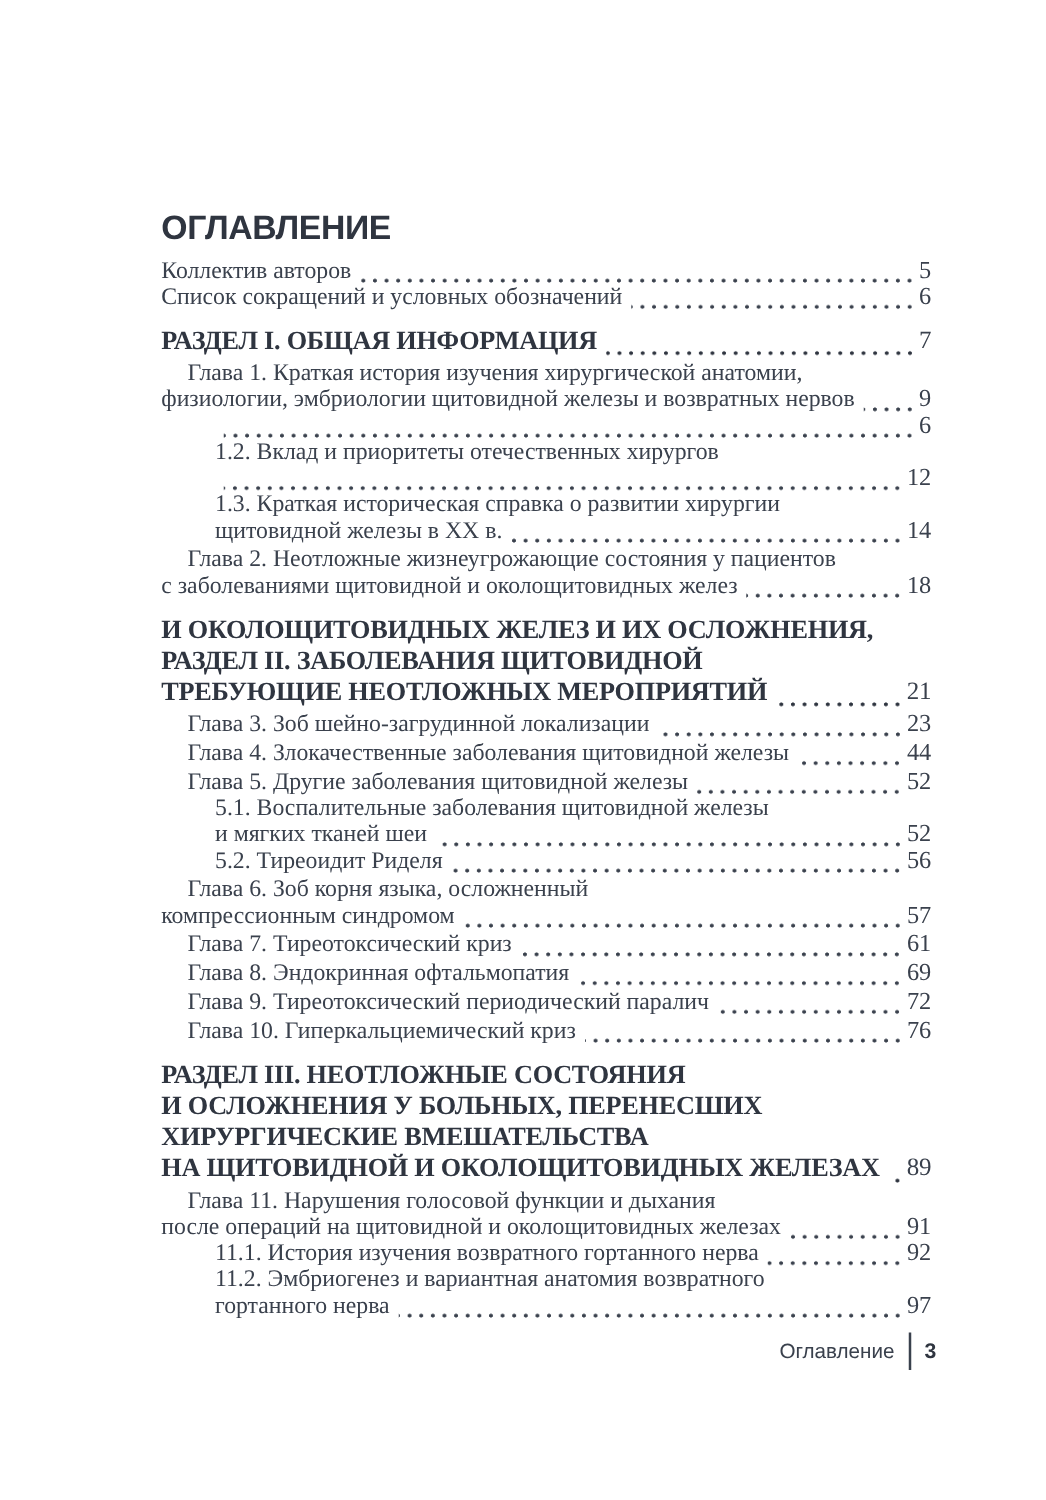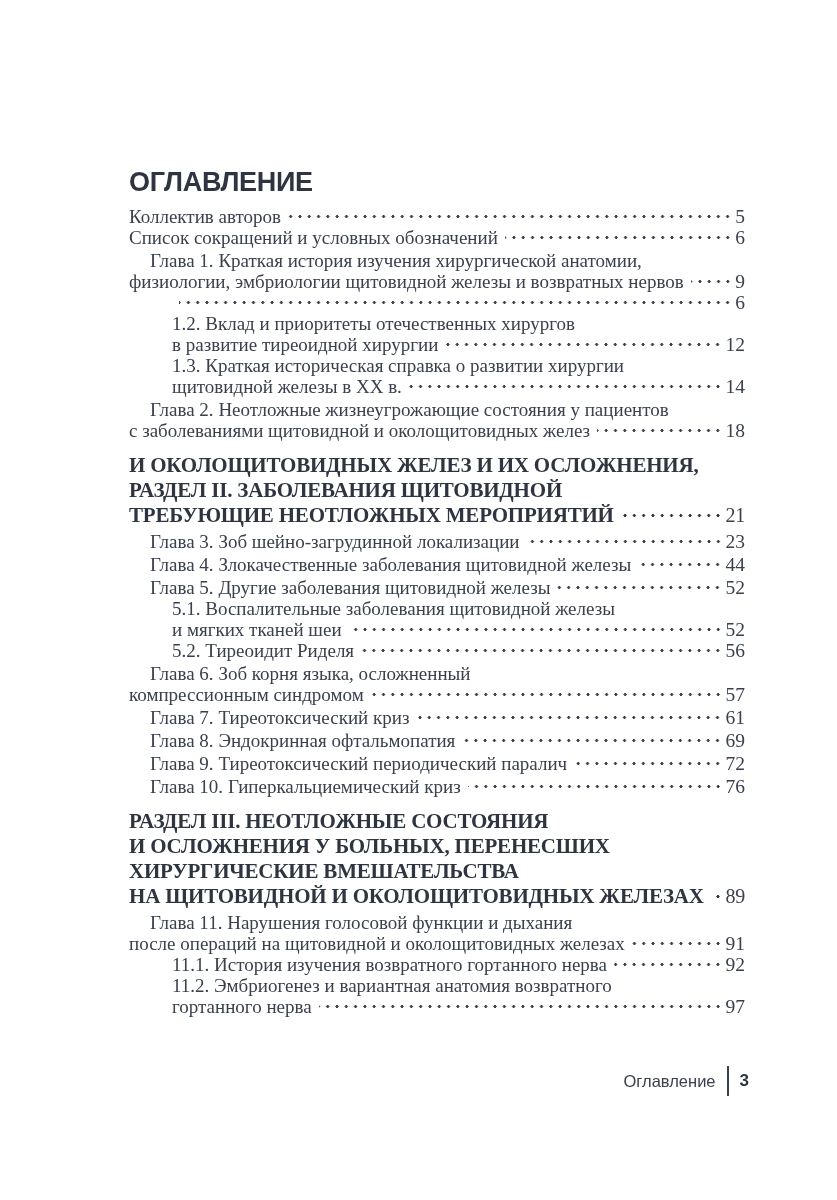--- a/index.html
+++ b/index.html
@@ -31,21 +31,21 @@
   .entry .line{font-size:19px;line-height:21px;}
   .entry.section{margin-top:12px;margin-bottom:3px;}
   .entry.section .line{
     font-weight:700;font-size:21px;line-height:25px;
     letter-spacing:-0.2px;color:var(--head);
   }
   .entry.chapter{margin-top:2px;}
   .entry.chapter .line.first{padding-left:21px;}
   .entry.sub .line{padding-left:43px;}
   .pfx{font-weight:400;}
-  .line.last{display:flex;align-items:center;}
+  .line.last{display:flex;align-items:flex-end;}
   .txt{white-space:nowrap;}
   .lead{
     flex:1 1 auto;min-width:10px;height:5px;
     margin:0 3px 0 7px;
     background-image:radial-gradient(circle, currentColor 1.3px, transparent 1.7px);
     background-size:9.3px 5px;
     background-repeat:repeat-x;
     background-position:right 50%;
   }
   .pg{white-space:nowrap;font-weight:400;font-size:19.5px;color:var(--ink);}
@@ -73,38 +73,44 @@
             <span class="pg">5</span>
           </div>
         </div>
         <div class="entry plain">
           <div class="line first last">
             <span class="txt">Список сокращений и условных обозначений</span>
             <span class="lead"></span>
             <span class="pg">6</span>
           </div>
         </div>
+        <div class="entry section">
+          <div class="line first last">
+            <span class="txt">РАЗДЕЛ I. ОБЩАЯ ИНФОРМАЦИЯ</span>
+            <span class="lead"></span>
+            <span class="pg">7</span>
+          </div>
+        </div>
         <div class="entry chapter">
           <div class="line first"><span class="txt"><span class="pfx">Глава 1.</span> Краткая история изучения хирургической анатомии,</span></div>
           <div class="line last">
             <span class="txt">физиологии, эмбриологии щитовидной железы и возвратных нервов</span>
             <span class="lead"></span>
             <span class="pg">9</span>
           </div>
         </div>
         <div class="entry sub">
           <div class="line first last">
             <span class="lead"></span>
             <span class="pg">6</span>
           </div>
         </div>
         <div class="entry sub">
           <div class="line first"><span class="txt">1.2. Вклад и приоритеты отечественных хирургов</span></div>
           <div class="line last">
-            <span class="txt">в развитие тиреоидной хирургии</span>
             <span class="lead"></span>
             <span class="pg">12</span>
           </div>
         </div>
         <div class="entry sub">
           <div class="line first"><span class="txt">1.3. Краткая историческая справка о развитии хирургии</span></div>
           <div class="line last">
             <span class="txt">щитовидной железы в XX в.</span>
             <span class="lead"></span>
             <span class="pg">14</span>

